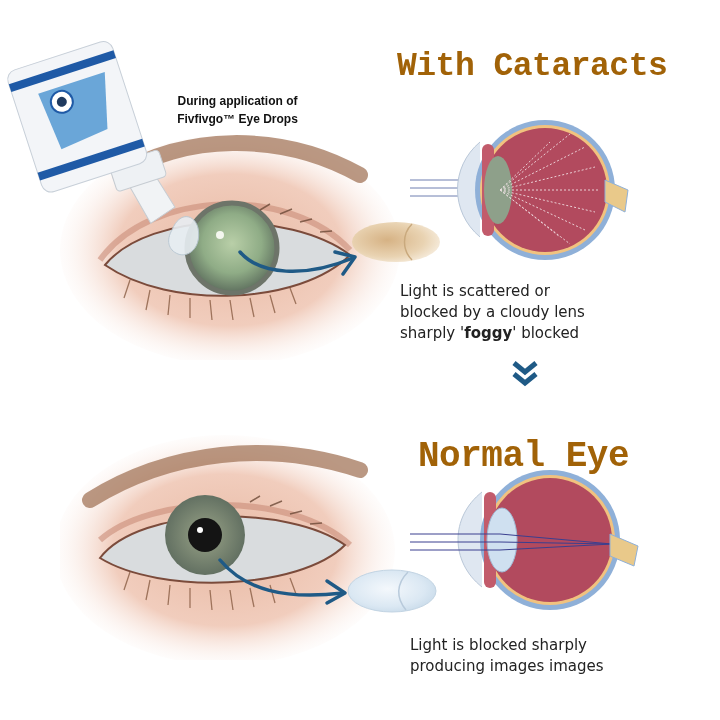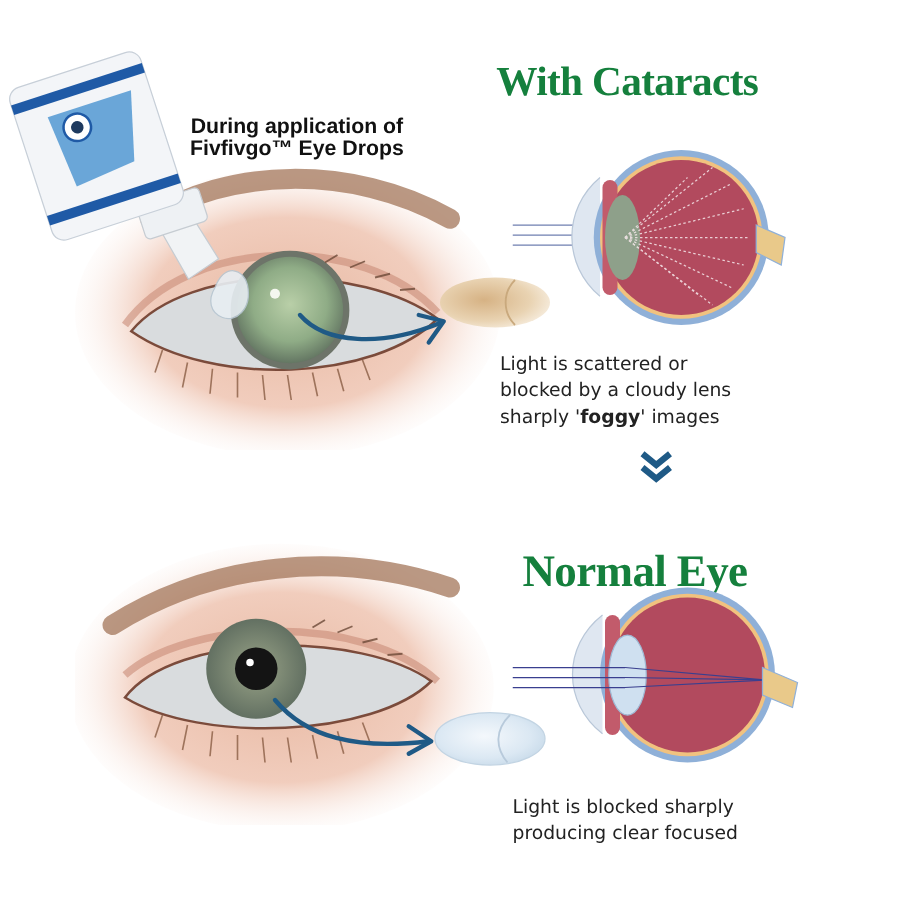--- a/index.html
+++ b/index.html
@@ -1,20 +1,20 @@
 <!DOCTYPE html>
 <html><head>
 <meta charset="utf-8">
 <style>
   html, body { margin: 0; padding: 0; background: #ffffff; }
   body { width: 720px; height: 720px; position: relative; overflow: hidden; font-family: "Liberation Sans", sans-serif; }
   .abs { position: absolute; }
-  .heading { font-family: Liberation Serif, serif; font-weight: bold; color: #15803d; letter-spacing: -0.5px; white-space: nowrap; }
+  .heading { font-family: Liberation Mono, monospace; font-weight: bold; color: #a16207; letter-spacing: -0.5px; white-space: nowrap; }
   .caption { font-family: "DejaVu Sans", sans-serif; color: #222; font-size: 15px; line-height: 21px; text-align: left; }
-  .drop-label { font-family: "Liberation Sans", sans-serif; font-weight: bold; font-size: 17px; line-height: 18px; color: #111; text-align: center; }
+  .drop-label { font-family: "Liberation Sans", sans-serif; font-weight: bold; font-size: 12px; line-height: 18px; color: #111; text-align: center; }
   svg { display: block; }
 </style>
 </head>
 <body>
 
 <div class="abs" style="left:60px; top:130px; width:340px; height:230px;">
   <svg width="340" height="230" viewBox="0 0 340 230">
     <defs>
       <radialGradient id="skin1" cx="50%" cy="50%" r="55%">
         <stop offset="0%" stop-color="#e8b9a3"></stop>
@@ -119,21 +119,21 @@
       <line x1="90" y1="78" x2="150" y2="125"></line>
     </g>
 
     <path d="M195 68 L218 78 L215 100 L195 90 Z" fill="#e9c98a" stroke="#8fb0d8"></path>
   </svg>
 </div>
 
 <div class="abs caption" style="left:400px; top:281px; width:260px;">
   <div>Light is scattered or</div>
   <div>blocked by a cloudy lens</div>
-  <div><span>sharply '</span><b>foggy</b><span>' images</span></div>
+  <div><span>sharply '</span><b>foggy</b><span>' blocked</span></div>
 </div>
 
 <div class="abs" style="left:511px; top:360px; width:28px; height:28px;">
   <svg width="28" height="28" viewBox="0 0 28 28">
     <path d="M3 3 L14 12 L25 3" stroke="#1f5a86" stroke-width="5" fill="none" stroke-linejoin="miter"></path>
     <path d="M3 14 L14 23 L25 14" stroke="#1f5a86" stroke-width="5" fill="none" stroke-linejoin="miter"></path>
   </svg>
 </div>
 
 <div class="abs heading" style="left:418px; top:396px; font-size:36px;margin-top:40px;">Normal Eye</div>
@@ -200,14 +200,14 @@
       <line x1="90" y1="72" x2="202" y2="82"></line>
       <line x1="90" y1="80" x2="202" y2="82"></line>
       <line x1="90" y1="88" x2="202" y2="82"></line>
     </g>
     <path d="M200 72 L228 84 L224 104 L200 94 Z" fill="#e9c98a" stroke="#8fb0d8"></path>
   </svg>
 </div>
 
 <div class="abs caption" style="left:410px; top:635px; width:250px;">
   <div>Light is blocked sharply</div>
-  <div>producing clear focused</div>
+  <div>producing images images</div>
 </div>
 
 </body></html>

